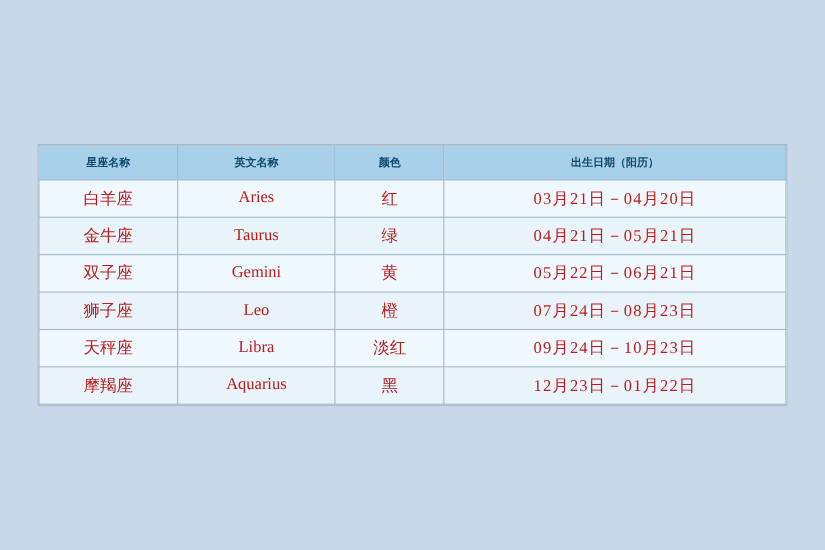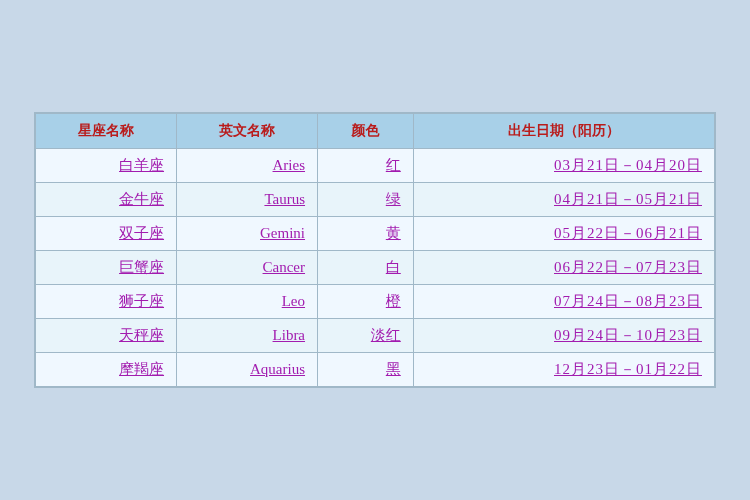--- a/index.html
+++ b/index.html
@@ -31,39 +31,38 @@
 
     thead tr {
       background-color: #a8d0e8;
     }
 
     thead th {
       border: 1px solid #a0b8c8;
       padding: 8px 12px;
       text-align: center;
       font-weight: bold;
-      font-size: 14px;
-      color: #b91c1c;
+      font-size: 10px;
+      color: #0c4a6e;
     }
 
     tbody tr {
       background-color: #f0f8ff;
     }
 
     tbody tr:nth-child(even) {
       background-color: #e8f4fa;
     }
 
     tbody td {
       border: 1px solid #a0b8c8;
       padding: 7px 12px;
-      text-align: right;
+      text-align: center;
       font-size: 15px;
-      color: #a21caf;
-      text-decoration: underline;
+      color: #b91c1c;
     }
 
     tbody td:nth-child(1) {
       font-size: 15px;
     }
 
     tbody td:nth-child(4) {
       letter-spacing: 1px;
     }
   </style>
@@ -93,26 +92,20 @@
           <td>绿</td>
           <td>04月21日－05月21日</td>
         </tr>
         <tr>
           <td>双子座</td>
           <td>Gemini</td>
           <td>黄</td>
           <td>05月22日－06月21日</td>
         </tr>
         <tr>
-          <td>巨蟹座</td>
-          <td>Cancer</td>
-          <td>白</td>
-          <td>06月22日－07月23日</td>
-        </tr>
-        <tr>
           <td>狮子座</td>
           <td>Leo</td>
           <td>橙</td>
           <td>07月24日－08月23日</td>
         </tr>
         <tr>
           <td>天秤座</td>
           <td>Libra</td>
           <td>淡红</td>
           <td>09月24日－10月23日</td>

